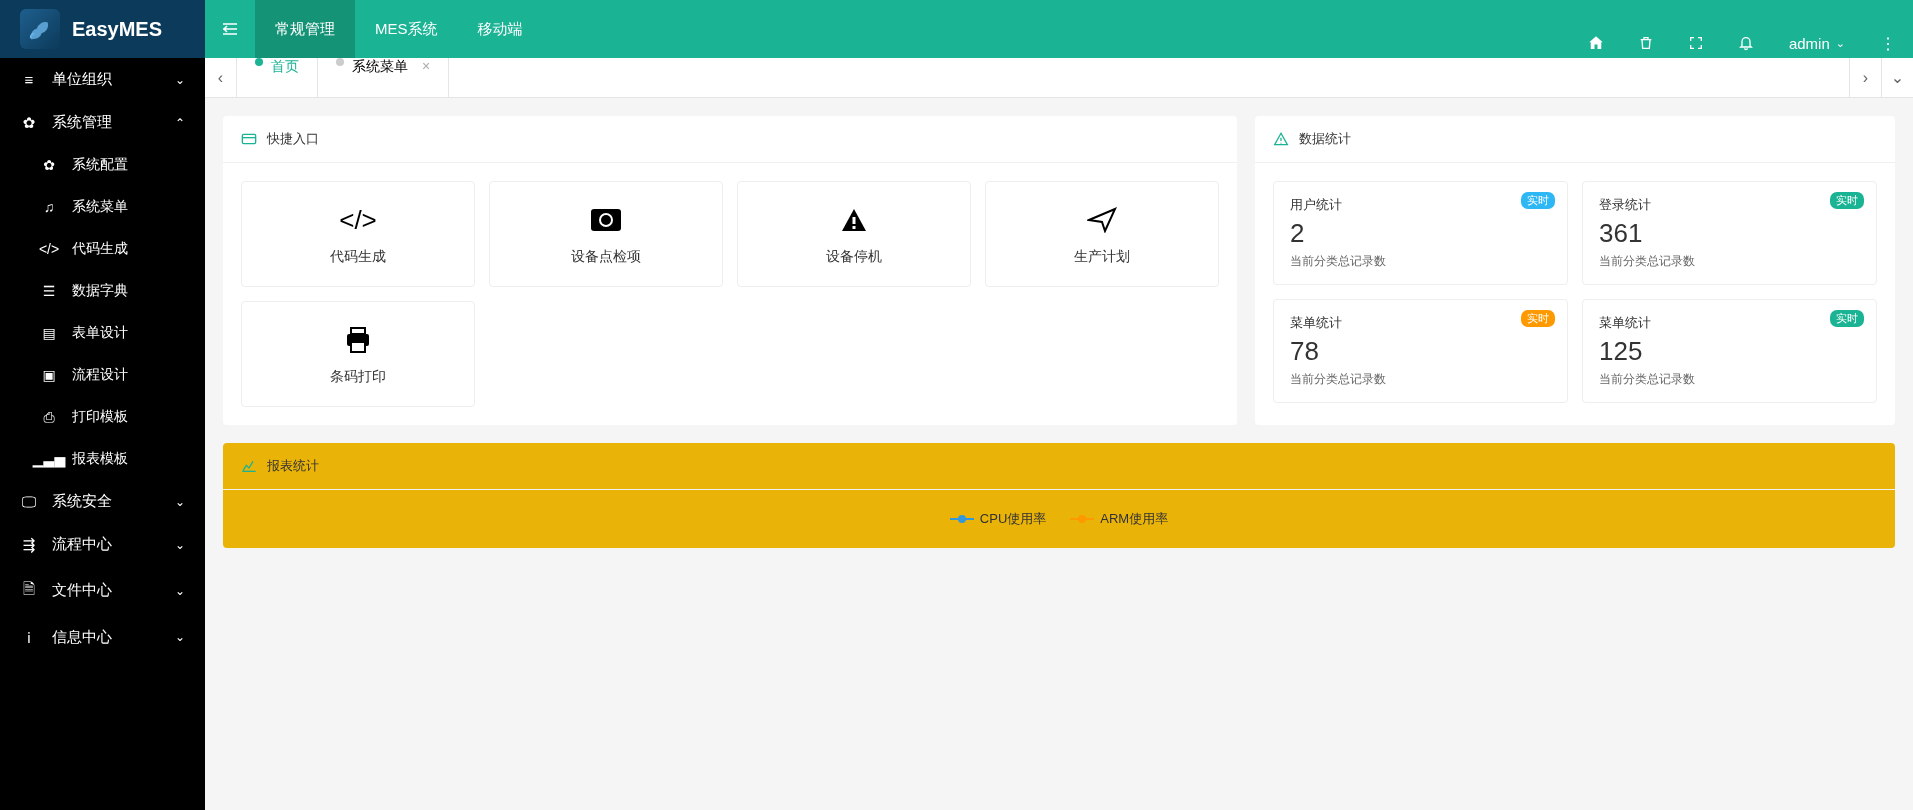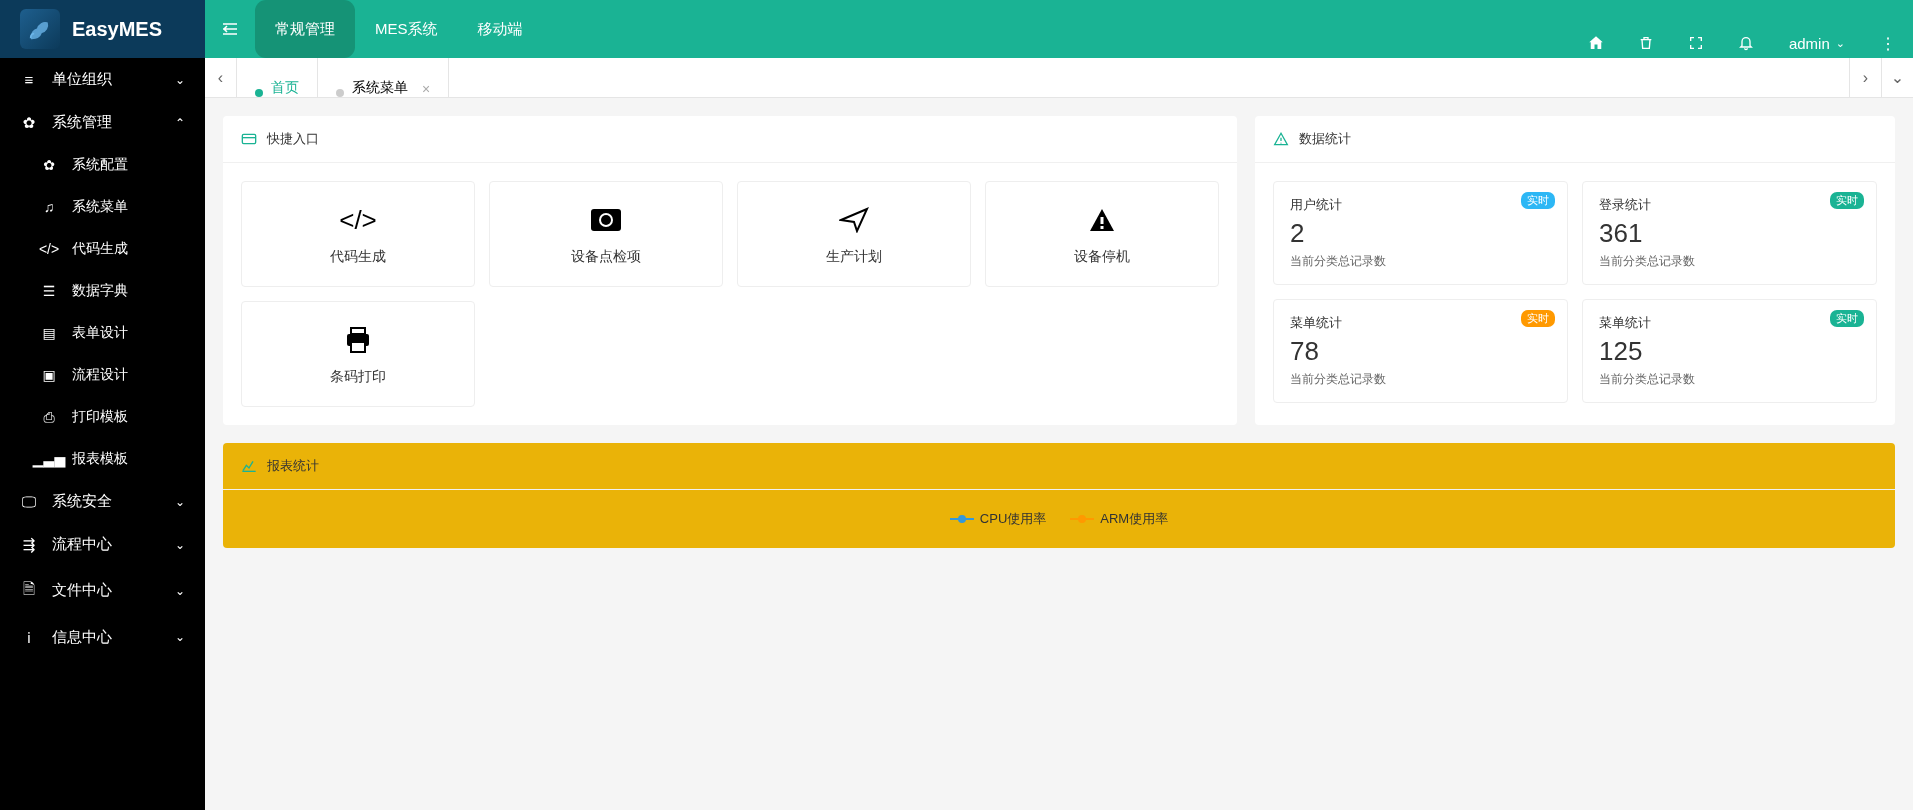--- a/index.html
+++ b/index.html
@@ -18,32 +18,32 @@
 .menu-item .mi-label { flex: 1; }
 .menu-item .mi-arrow { font-size: 12px; }
 .submenu .menu-item { padding-left: 40px; font-size: 14px; }
 
 
 .main { flex: 1; display: flex; flex-direction: column; }
 .header { height: 58px; background: #1ab394; display: flex; align-items: center; color: #fff; }
 .hdr-toggle { width: 50px; display: flex; align-items: center; justify-content: center; cursor: pointer; height: 100%; }
 .hdr-nav { display: flex; height: 100%; }
 .hdr-nav-item { padding: 0 20px; display: flex; align-items: center; font-size: 15px; cursor: pointer; }
-.hdr-nav-item.active { background: #159376; border-radius: 11px; }
+.hdr-nav-item.active { background: #159376; }
 .hdr-spacer { flex: 1; }
 .hdr-right { display: flex; height: 100%; margin-top: 28px; }
 .hdr-icon { width: 50px; display: flex; align-items: center; justify-content: center; cursor: pointer; height: 100%; font-size: 16px; }
 .hdr-user { padding: 0 18px; display: flex; align-items: center; gap: 6px; cursor: pointer; font-size: 15px; }
 
 
 .tabs { height: 40px; background: #fff; border-bottom: 1px solid #e5e5e5; display: flex; align-items: stretch; }
 .tab-nav { width: 32px; display: flex; align-items: center; justify-content: center; cursor: pointer; border-right: 1px solid #e5e5e5; color: #666; }
 .tab-nav.right { border-left: 1px solid #e5e5e5; border-right: none; }
 .tab-list { flex: 1; display: flex; }
-.tab { padding: 0 18px; display: flex; align-items: flex-end; gap: 8px; border-right: 1px solid #e5e5e5; cursor: pointer; font-size: 14px; }
+.tab { padding: 0 18px; display: flex; align-items: flex-start; gap: 8px; border-right: 1px solid #e5e5e5; cursor: pointer; font-size: 14px; }
 .tab-dot { width: 8px; height: 8px; border-radius: 50%; background: #ccc; }
 .tab.active .tab-dot { background: #1ab394; }
 .tab.active { color: #1ab394; }
 .tab-close { color: #aaa; margin-left: 6px; font-size: 14px; }
 
 
 .content { flex: 1; padding: 18px; overflow-y: auto; }
 .row { display: flex; gap: 18px; margin-bottom: 18px; }
 .panel { background: #fff; border-radius: 4px; padding: 0; }
 .panel-hdr { padding: 14px 18px; font-size: 13px; color: #333; display: flex; align-items: center; gap: 10px; border-bottom: 1px solid #f0f0f0; }
@@ -251,35 +251,35 @@
                     <svg width="34" height="26" viewBox="0 0 34 26">
                       <rect x="2" y="2" width="30" height="22" rx="3" fill="#000"></rect>
                       <circle cx="17" cy="13" r="7" fill="#fff"></circle>
                       <circle cx="17" cy="13" r="5" fill="#000"></circle>
                     </svg>
                   </div>
                   <div class="qc-label">设备点检项</div>
                 </div>
                 <div class="quick-card">
                   <div class="qc-icon">
-                    <svg width="30" height="26" viewBox="0 0 30 26" fill="none" stroke="#000" stroke-width="2">
-                      <path d="M2 13L28 2 18 24l-3-9-13-2z"></path>
-                    </svg>
-                  </div>
-                  <div class="qc-label">生产计划</div>
-                </div>
-                <div class="quick-card">
-                  <div class="qc-icon">
                     <svg width="28" height="26" viewBox="0 0 28 26">
                       <path d="M14 2L2 24h24L14 2z" fill="#000"></path>
                       <rect x="12.5" y="10" width="3" height="7" fill="#fff"></rect>
                       <rect x="12.5" y="19" width="3" height="3" fill="#fff"></rect>
                     </svg>
                   </div>
                   <div class="qc-label">设备停机</div>
+                </div>
+                <div class="quick-card">
+                  <div class="qc-icon">
+                    <svg width="30" height="26" viewBox="0 0 30 26" fill="none" stroke="#000" stroke-width="2">
+                      <path d="M2 13L28 2 18 24l-3-9-13-2z"></path>
+                    </svg>
+                  </div>
+                  <div class="qc-label">生产计划</div>
                 </div>
                 <div class="quick-card">
                   <div class="qc-icon">
                     <svg width="28" height="26" viewBox="0 0 28 26" fill="#000">
                       <rect x="7" y="1" width="14" height="6" fill="none" stroke="#000" stroke-width="2"></rect>
                       <rect x="3" y="7" width="22" height="12" rx="2"></rect>
                       <rect x="7" y="15" width="14" height="10" fill="#fff" stroke="#000" stroke-width="2"></rect>
                     </svg>
                   </div>
                   <div class="qc-label">条码打印</div>

